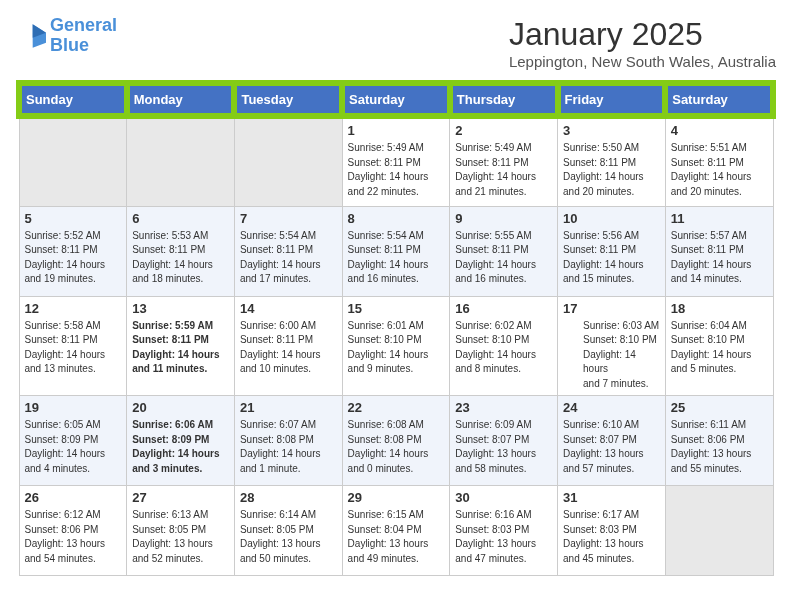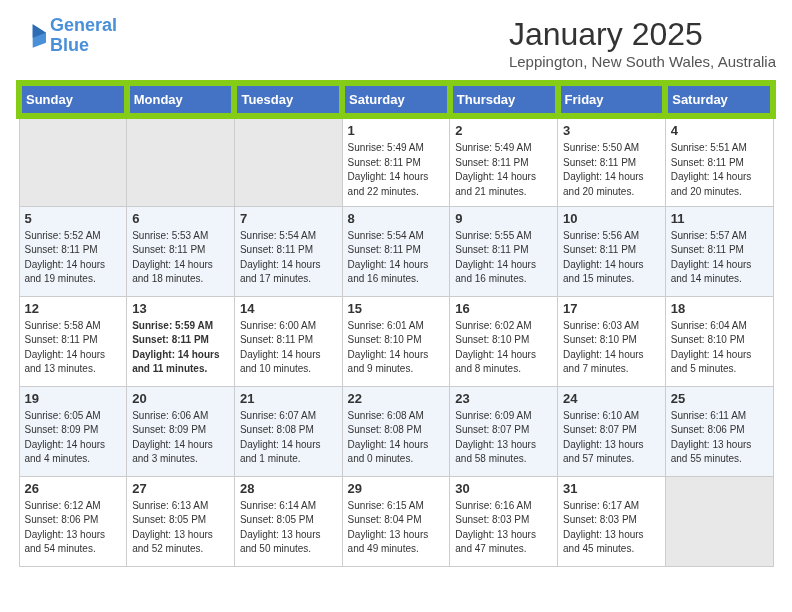--- a/index.html
+++ b/index.html
@@ -240,21 +240,21 @@
         </td>
         <td>
           <span class="day-num">16</span>
           <div class="day-info" style="white-space: pre-line;">Sunrise: 6:02 AM
 Sunset: 8:10 PM
 Daylight: 14 hours
 and 8 minutes.</div>
         </td>
         <td>
           <span class="day-num">17</span>
-          <div class="day-info" style="white-space: pre-line;">Sunrise: 6:03 AM
+          <div class="day-info" style="white-space: pre-line; margin-left: 20px;">Sunrise: 6:03 AM
 Sunset: 8:10 PM
 Daylight: 14 hours
 and 7 minutes.</div>
         </td>
         <td>
           <span class="day-num">18</span>
           <div class="day-info" style="white-space: pre-line;">Sunrise: 6:04 AM
 Sunset: 8:10 PM
 Daylight: 14 hours
 and 5 minutes.</div>
@@ -263,21 +263,21 @@
       <tr>
         <td>
           <span class="day-num">19</span>
           <div class="day-info" style="white-space: pre-line;">Sunrise: 6:05 AM
 Sunset: 8:09 PM
 Daylight: 14 hours
 and 4 minutes.</div>
         </td>
         <td>
           <span class="day-num">20</span>
-          <div class="day-info" style="white-space: pre-line;">Sunrise: 6:06 AM
+          <div class="day-info" style="white-space: pre-line; font-weight: bold;">Sunrise: 6:06 AM
 Sunset: 8:09 PM
 Daylight: 14 hours
 and 3 minutes.</div>
         </td>
         <td>
           <span class="day-num">21</span>
           <div class="day-info" style="white-space: pre-line;">Sunrise: 6:07 AM
 Sunset: 8:08 PM
 Daylight: 14 hours
 and 1 minute.</div>

